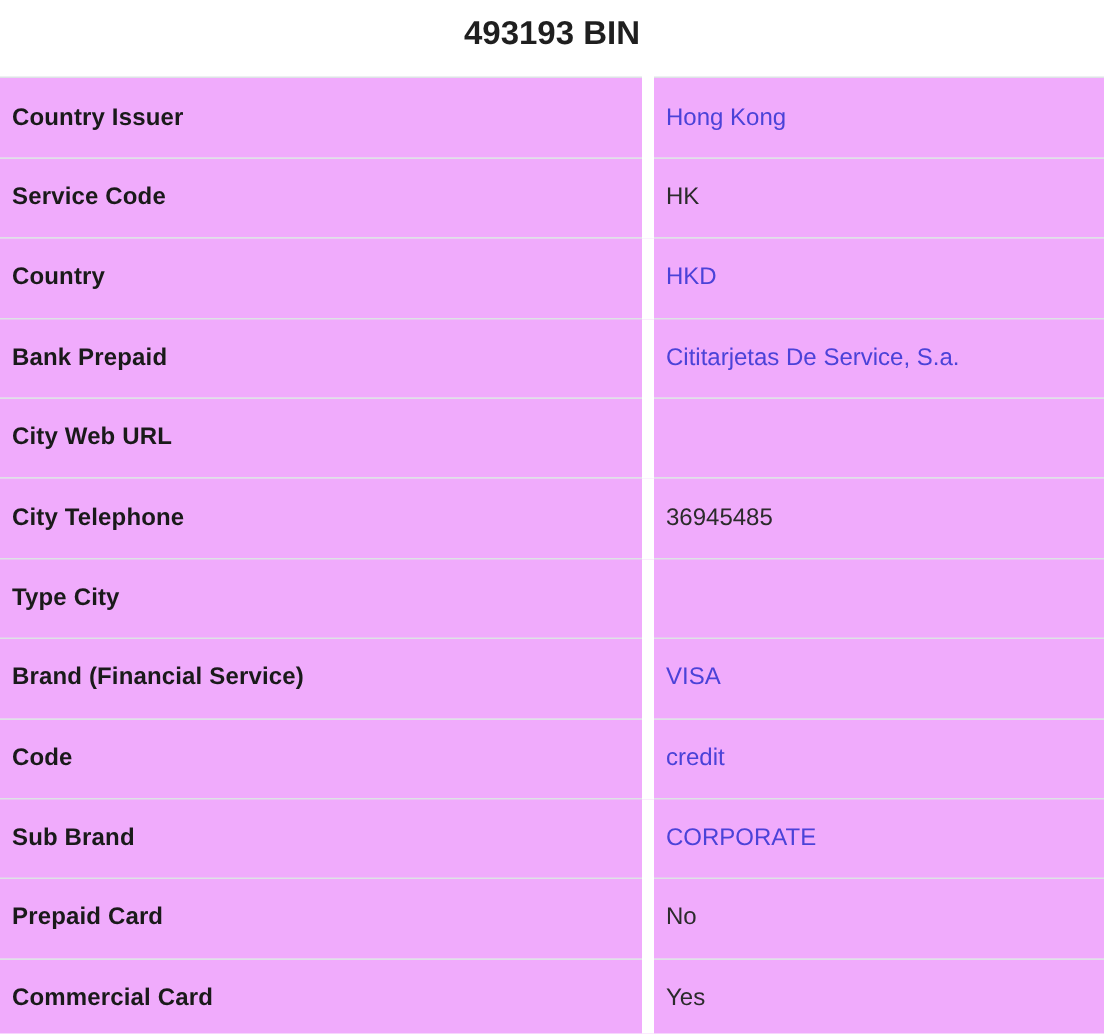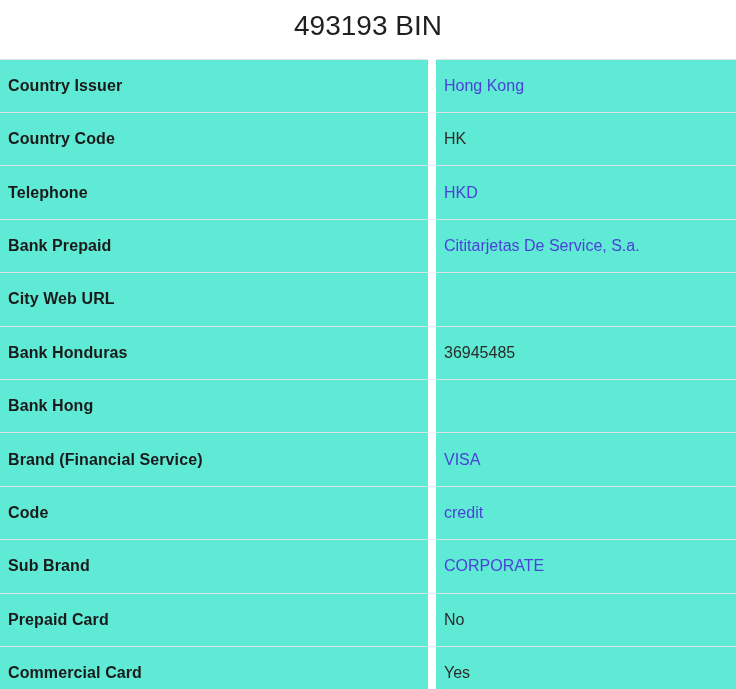--- a/index.html
+++ b/index.html
@@ -16,22 +16,22 @@
     color: #212529;
     -webkit-font-smoothing: antialiased;
   }
 
   .page {
     width: 736px;
     box-sizing: border-box;
   }
 
   .page-title {
-    font-size: 28px;
-    font-weight: 400;
+    font-size: 22px;
+    font-weight: 700;
     line-height: 1.2;
     color: #1f1f1f;
     text-align: center;
     margin: 0;
     padding: 9px 0 16px 0;
     letter-spacing: 0px;
   }
 
   table.bin-table {
     width: 100%;
@@ -42,21 +42,21 @@
   table.bin-table tr {
     height: 53.4px;
   }
 
   table.bin-table td {
     border-top: 1px solid #dee2e6;
     padding: 0 8px;
     vertical-align: middle;
     font-size: 16px;
     line-height: 1.5;
-    background: #5eead4;
+    background: #f0abfc;
   }
 
   td.cell-label {
     width: 412px;
     font-weight: bold;
     color: #1a1a1a;
     letter-spacing: 0.1px;
   }
 
   td.cell-value {
@@ -91,41 +91,41 @@
 
   <h1 class="page-title">493193 BIN</h1>
 
   <table class="bin-table">
     <tbody>
         <tr class="bin-row">
           <td class="cell-label">Country Issuer</td>
           <td class="cell-value"><span class="link">Hong Kong</span></td>
         </tr>
         <tr class="bin-row">
-          <td class="cell-label">Country Code</td>
+          <td class="cell-label">Service Code</td>
           <td class="cell-value"><span class="plain">HK</span></td>
         </tr>
         <tr class="bin-row">
-          <td class="cell-label">Telephone</td>
+          <td class="cell-label">Country</td>
           <td class="cell-value"><span class="link">HKD</span></td>
         </tr>
         <tr class="bin-row">
           <td class="cell-label">Bank Prepaid</td>
           <td class="cell-value"><span class="link">Cititarjetas De Service, S.a.</span></td>
         </tr>
         <tr class="bin-row">
           <td class="cell-label">City Web URL</td>
           <td class="cell-value"><span class="empty"></span></td>
         </tr>
         <tr class="bin-row">
-          <td class="cell-label">Bank Honduras</td>
+          <td class="cell-label">City Telephone</td>
           <td class="cell-value"><span class="plain">36945485</span></td>
         </tr>
         <tr class="bin-row">
-          <td class="cell-label">Bank Hong</td>
+          <td class="cell-label">Type City</td>
           <td class="cell-value"><span class="empty"></span></td>
         </tr>
         <tr class="bin-row">
           <td class="cell-label">Brand (Financial Service)</td>
           <td class="cell-value"><span class="link">VISA</span></td>
         </tr>
         <tr class="bin-row">
           <td class="cell-label">Code</td>
           <td class="cell-value"><span class="link">credit</span></td>
         </tr>

